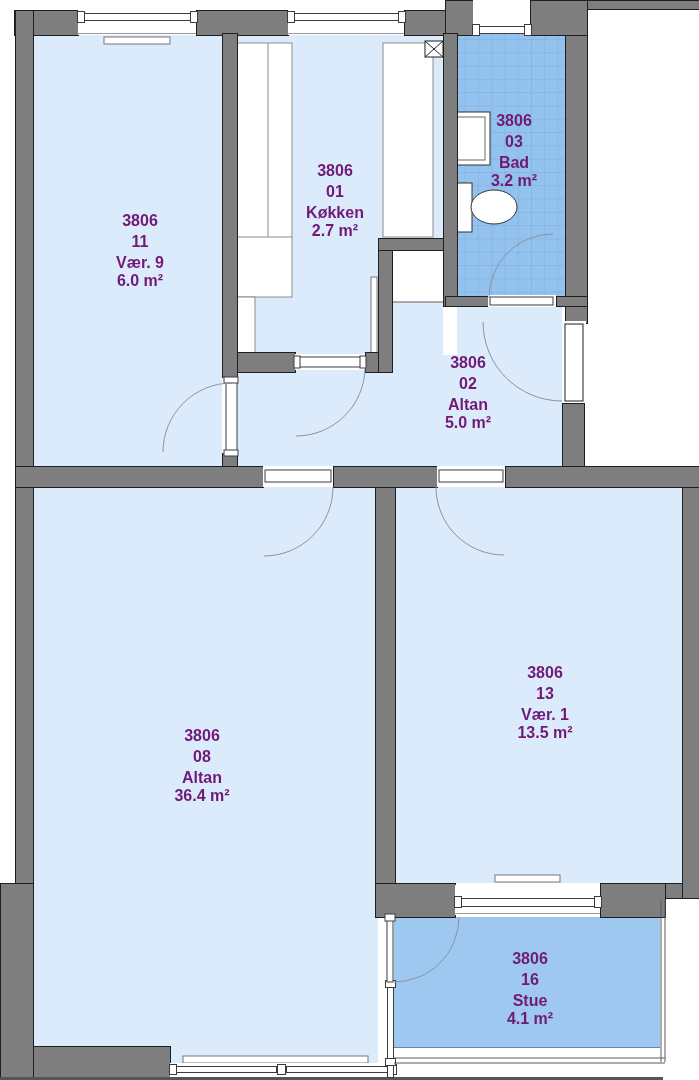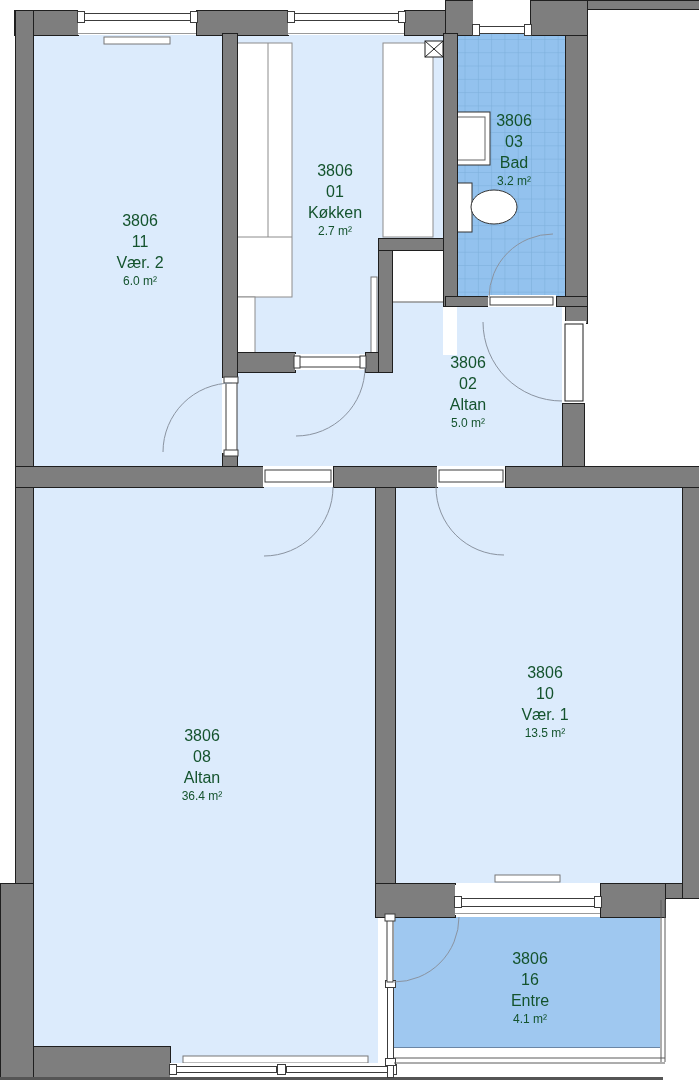--- a/index.html
+++ b/index.html
@@ -1,21 +1,21 @@
 <!DOCTYPE html>
 <html><head>
 <meta charset="utf-8">
 <style>
   html,body{margin:0;padding:0;background:#ffffff;}
   .plan-page{position:relative;width:699px;height:1080px;background:#ffffff;overflow:hidden;
              font-family:"Liberation Sans", sans-serif;}
   .plan-page svg{position:absolute;left:0;top:0;}
-  .room-label{position:absolute;transform:translate(-50%,-50%);text-align:center;color:#14532d;
-              font-size:16px;line-height:21px;white-space:nowrap;}
-  .room-label .area{font-size:12px;line-height:16px;}
+  .room-label{position:absolute;transform:translate(-50%,-50%);text-align:center;color:#701a75;
+              font-size:16px;line-height:21px;white-space:nowrap;font-weight:bold;}
+  .room-label .area{font-size:16px;line-height:16px;}
 </style>
 </head>
 <body>
 
 <div class="plan-page">
 
 <svg width="699" height="1080" viewBox="0 0 699 1080">
   <defs>
     <pattern id="tiles" width="13.3" height="13.3" patternUnits="userSpaceOnUse">
       <rect width="13.3" height="13.3" fill="#93c2ee"></rect>
@@ -207,21 +207,21 @@
       <rect x="387" y="917" width="6" height="65" fill="#fff" stroke="#3c3c3c"></rect>
       <rect x="385" y="914" width="10" height="7" fill="#fff" stroke="#3c3c3c"></rect>
       <path d="M394 982 A65 65 0 0 0 459 917" fill="none" stroke="#8a93a0"></path>
     </g>
   </g>
 </svg>
 
   <div class="room-label" style="left:140px;top:249px">
     <div>3806</div>
     <div>11</div>
-    <div>Vær. 2</div>
+    <div>Vær. 9</div>
     <div class="area">6.0 m²</div>
   </div>
 
   <div class="room-label" style="left:335px;top:199px">
     <div>3806</div>
     <div>01</div>
     <div>Køkken</div>
     <div class="area">2.7 m²</div>
   </div>
 
@@ -241,25 +241,25 @@
 
   <div class="room-label" style="left:202px;top:764px">
     <div>3806</div>
     <div>08</div>
     <div>Altan</div>
     <div class="area">36.4 m²</div>
   </div>
 
   <div class="room-label" style="left:545px;top:701px">
     <div>3806</div>
-    <div>10</div>
+    <div>13</div>
     <div>Vær. 1</div>
     <div class="area">13.5 m²</div>
   </div>
 
   <div class="room-label" style="left:530px;top:987px">
     <div>3806</div>
     <div>16</div>
-    <div>Entre</div>
+    <div>Stue</div>
     <div class="area">4.1 m²</div>
   </div>
 
 </div>
 
 </body></html>

